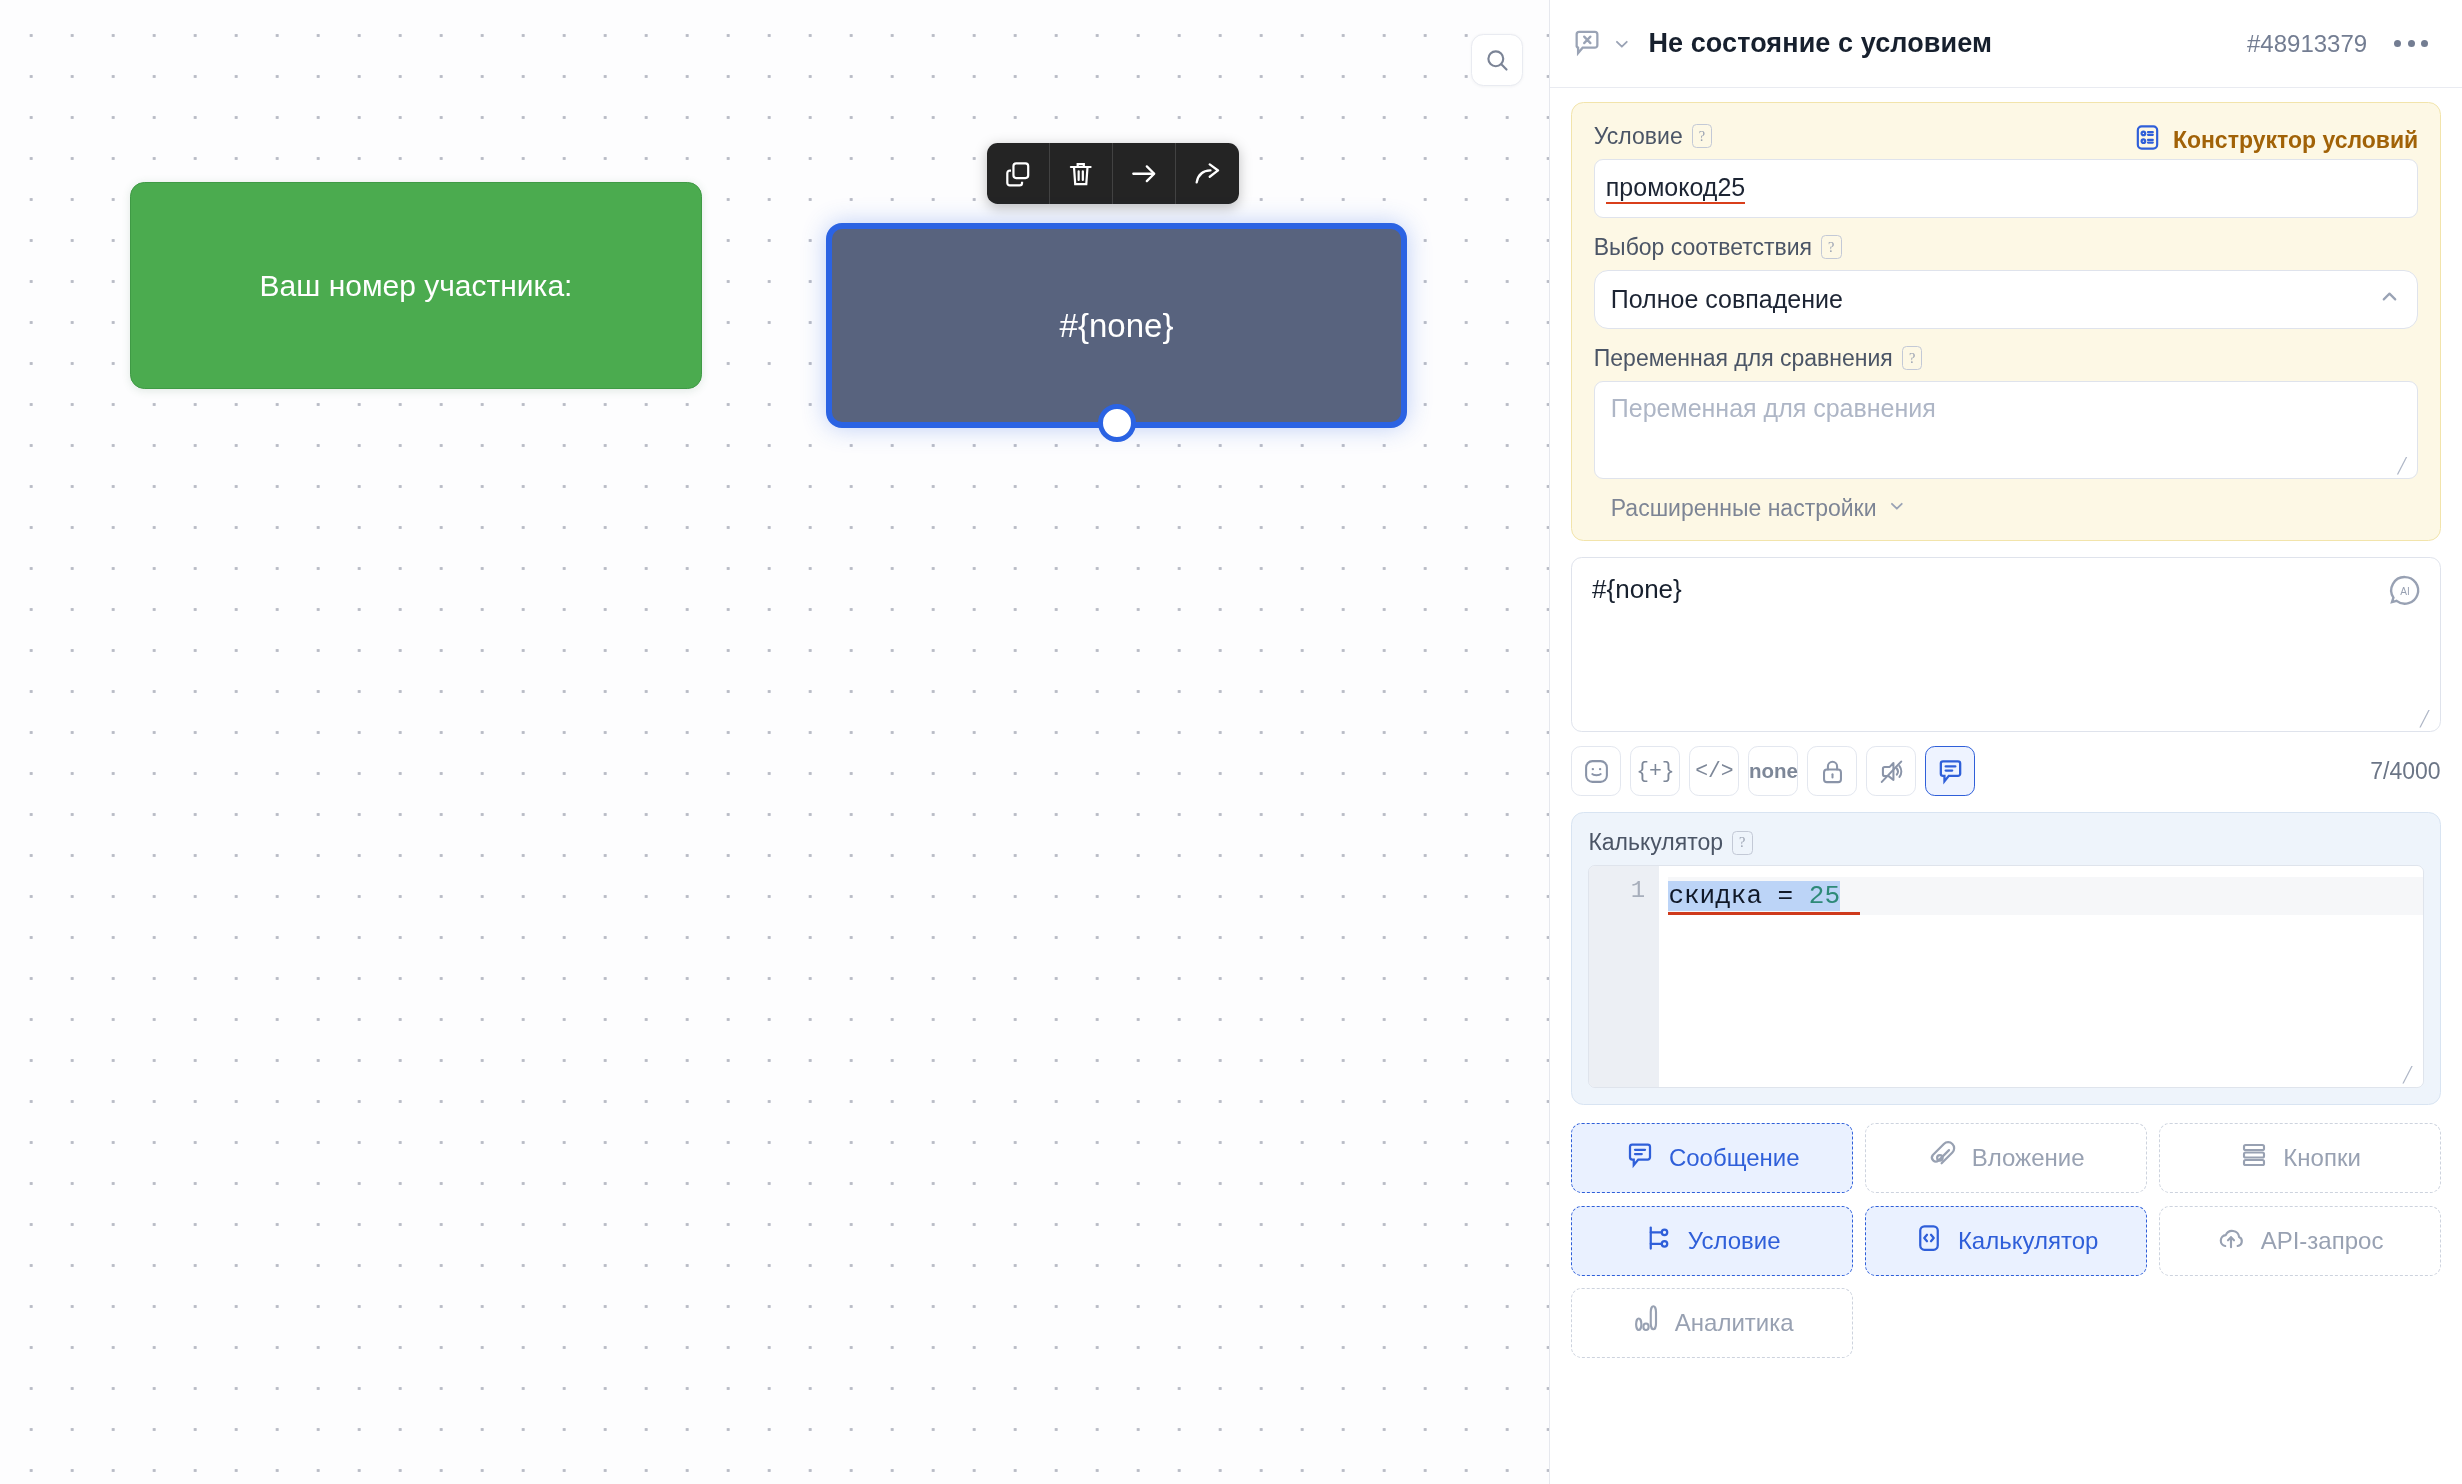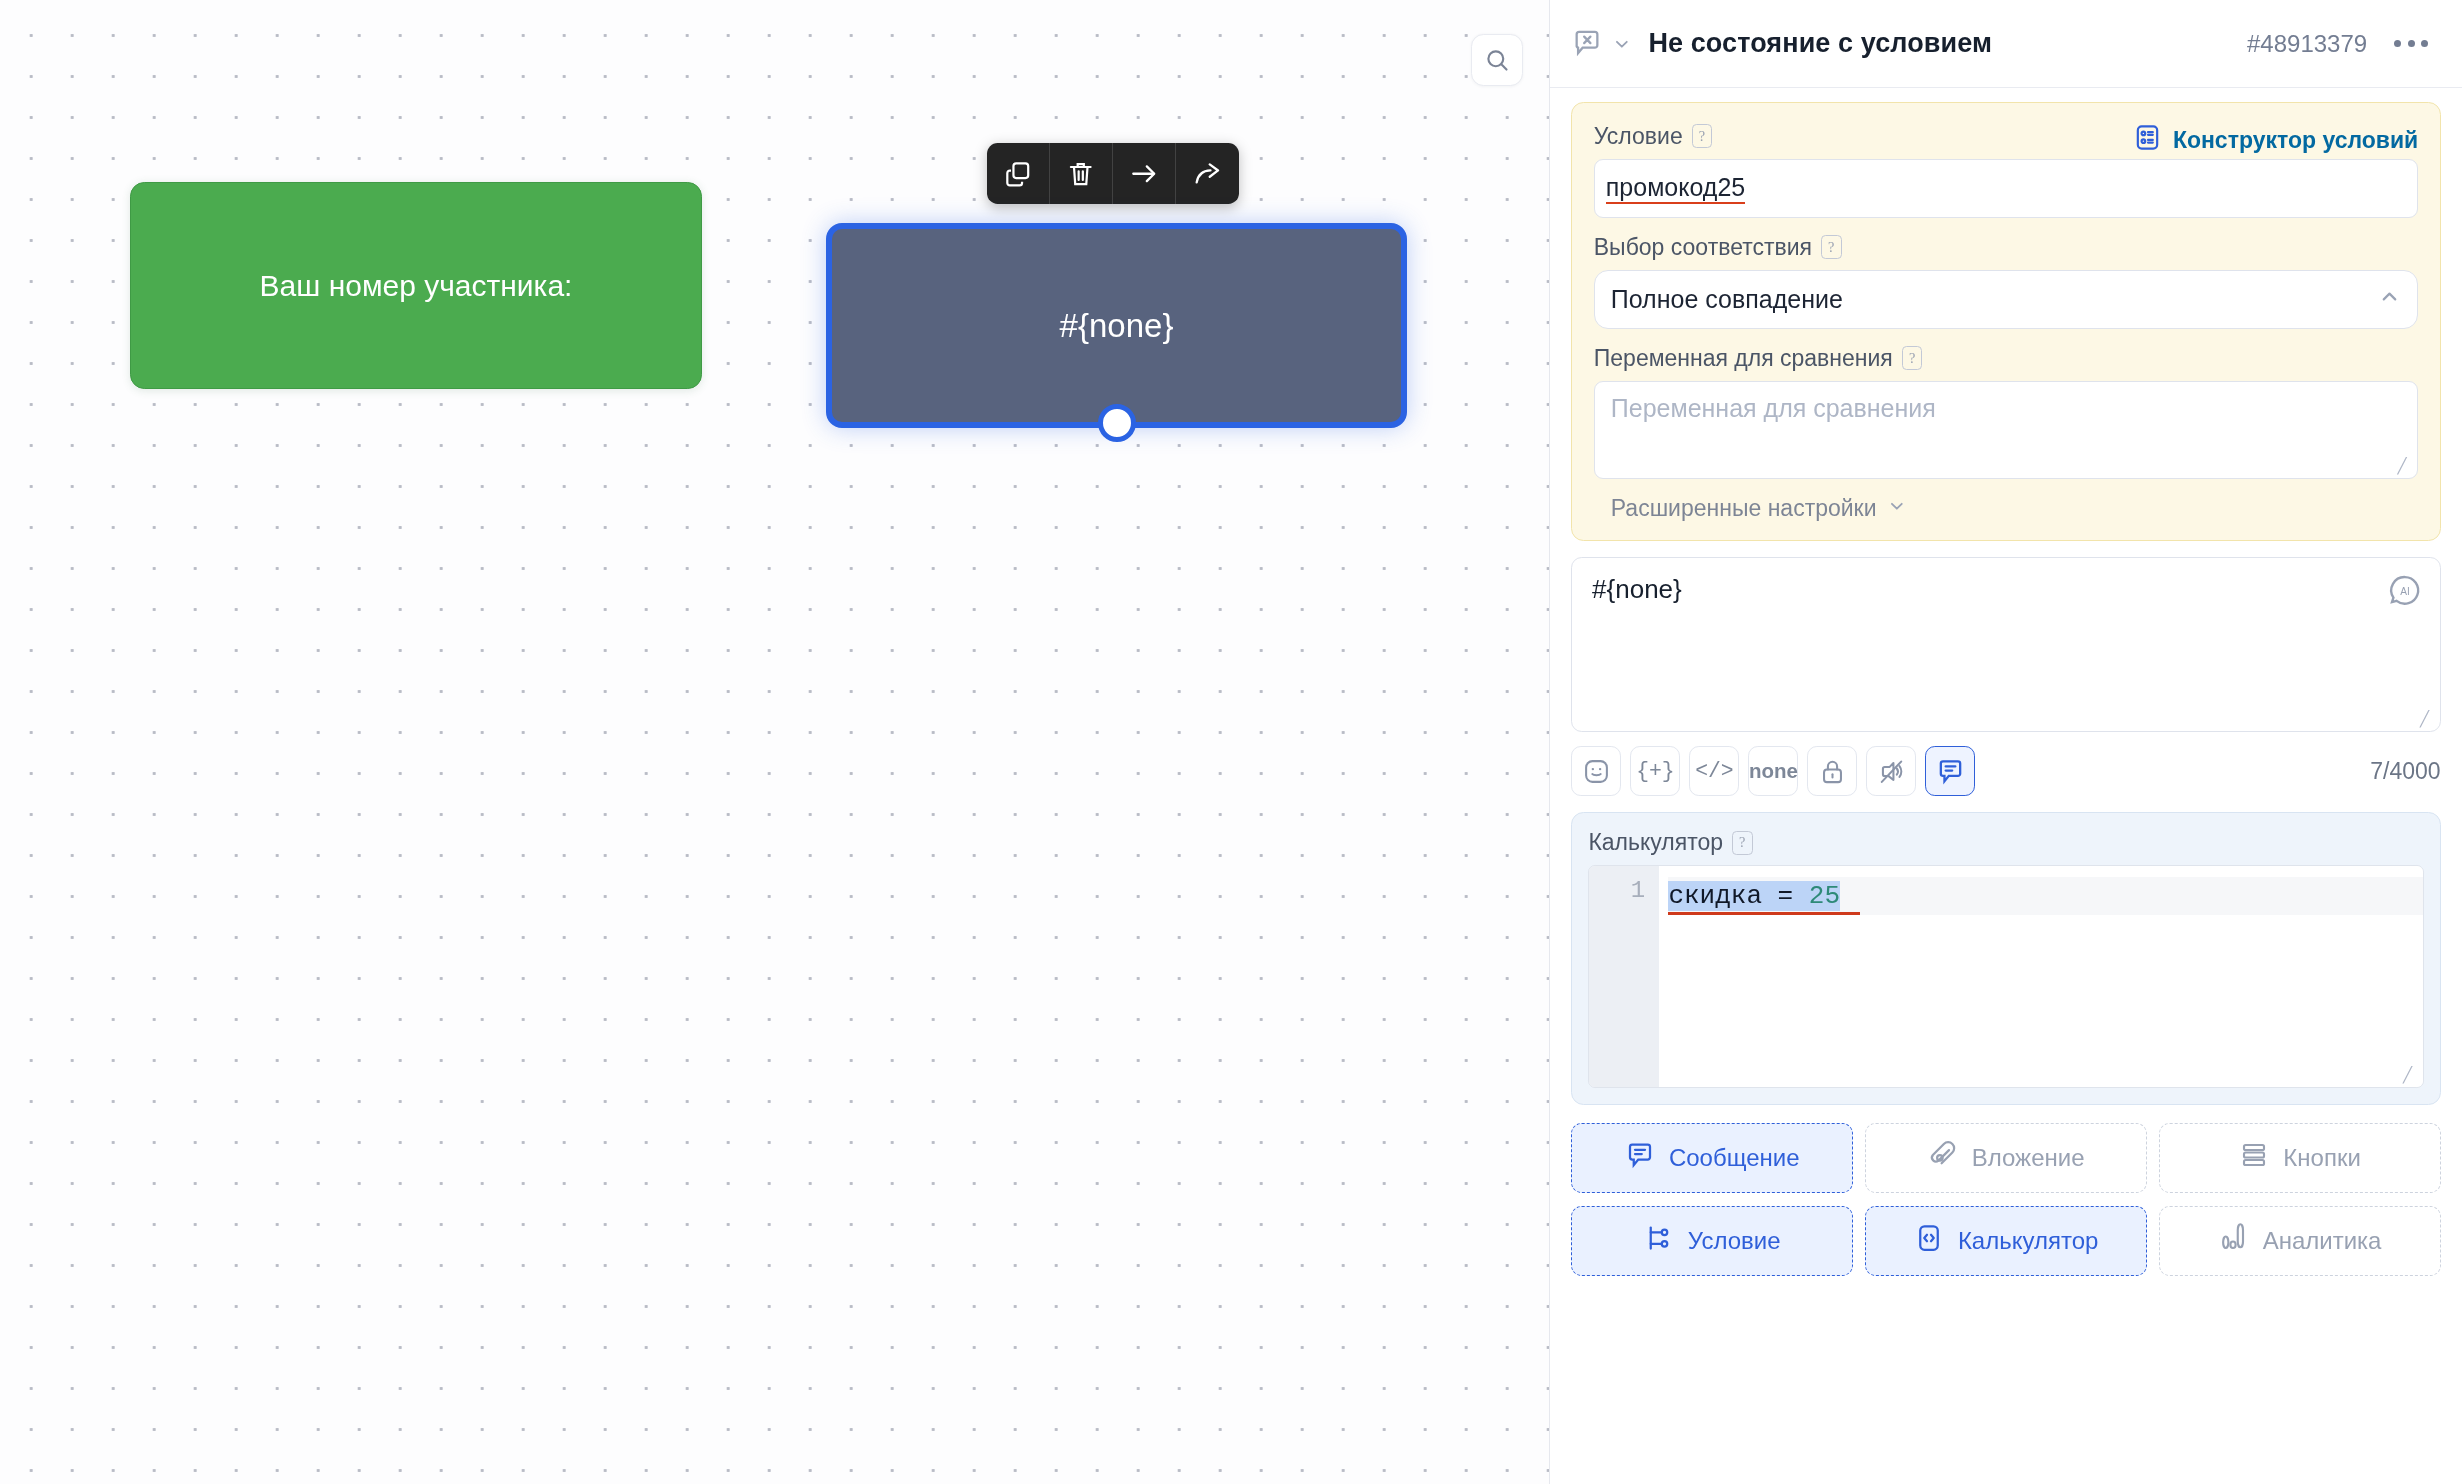--- a/index.html
+++ b/index.html
@@ -103,21 +103,21 @@
     font-size: 23px; color: #4b5566; margin-bottom: 9px;
   }
   .help-badge {
     width: 20.5px; height: 24px; border: 1.4px solid #c3c9d6; border-radius: 4.5px;
     font-size: 14.3px; color: #9aa2b2; display:flex; align-items:center; justify-content:center;
     font-family: "Liberation Serif", serif;
   }
   .cond-top { display: flex; align-items: center; justify-content: space-between; }
   .constructor-link {
     display: flex; align-items: center; gap: 10.7px;
-    color: #0369a1; font-size: 23px; font-weight: 600; cursor: pointer;
+    color: #a16207; font-size: 23px; font-weight: 600; cursor: pointer;
   }
   .constructor-link svg { width: 29px; height: 29px; }
 
   .txt-input {
     width: 100%; height: 59px; background: #fff; border: 0.9px solid #dfe3ec;
     border-radius: 9px; padding: 0 16px; font-size: 25px; color: #1c2433;
     display: flex; align-items: center; font-family: "Liberation Sans", sans-serif;
   }
   .spell { border-bottom: 2.7px solid #d93f1b; padding-bottom: 0.9px; }
   .field-gap { margin-bottom: 16px; padding-left: 11px; }
@@ -471,20 +471,30 @@
           <span>
             <svg viewBox="0 0 24 24" fill="none" stroke="currentColor" stroke-width="1.8" stroke-linecap="round" stroke-linejoin="round">
               <rect x="5" y="2.6" width="14" height="18.8" rx="3.4"></rect>
               <polyline points="10.4,9.4 8.2,12 10.4,14.6"></polyline>
               <polyline points="13.6,9.4 15.8,12 13.6,14.6"></polyline>
             </svg>
           </span>
           <span>Калькулятор</span>
         </div>
 
+        <div class="act-btn">
+          <span>
+            <svg viewBox="0 0 24 24" fill="none" stroke="currentColor" stroke-width="1.7" stroke-linecap="round" stroke-linejoin="round">
+              <path d="M7.4 18.4A4.4 4.4 0 0 1 7.8 9.7a5.6 5.6 0 0 1 10.7 1.5 3.8 3.8 0 0 1-1.2 7.2"></path>
+              <line x1="12" y1="19.4" x2="12" y2="11.6"></line>
+              <polyline points="9.6,13.8 12,11.4 14.4,13.8"></polyline>
+            </svg>
+          </span>
+          <span>API-запрос</span>
+        </div>
 
         <div class="act-btn">
           <span>
             <svg viewBox="0 0 24 24" fill="none" stroke="currentColor" stroke-width="1.7">
               <ellipse cx="6.2" cy="15.4" rx="2.1" ry="4.6"></ellipse>
               <ellipse cx="12" cy="17.4" rx="2.1" ry="2.6"></ellipse>
               <path d="M15.8 5.6a2.1 4.6 0 0 1 4.2 0v9.2a2.1 4.6 0 0 1-4.2 0z"></path>
             </svg>
           </span>
           <span>Аналитика</span>

